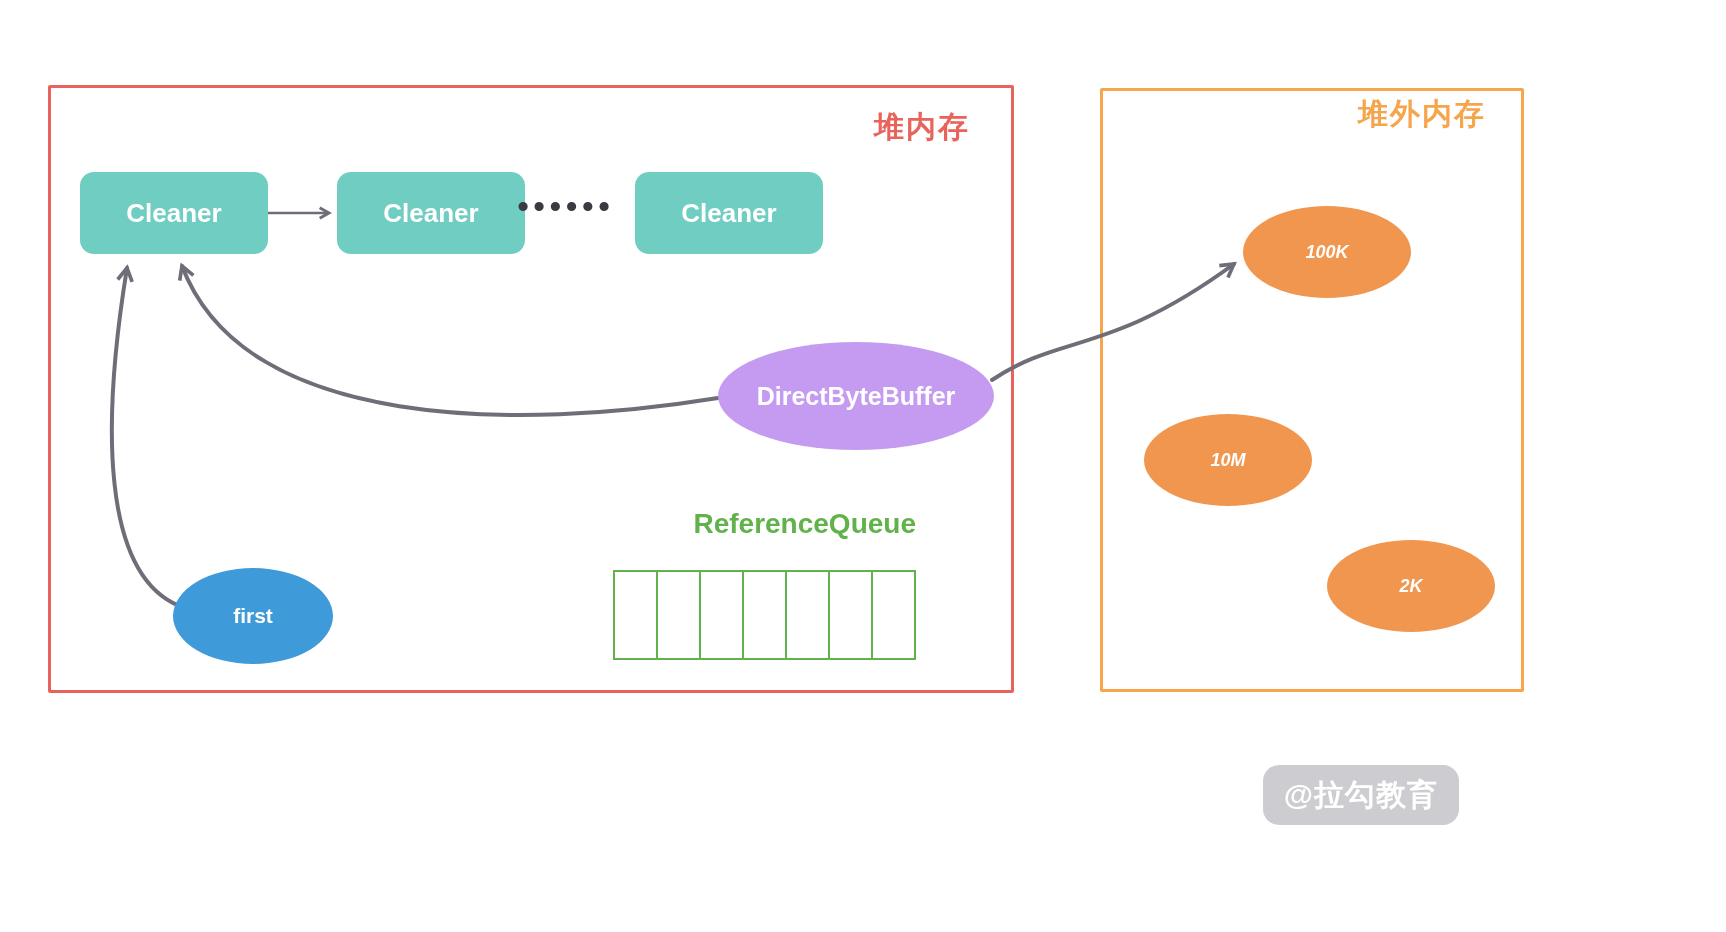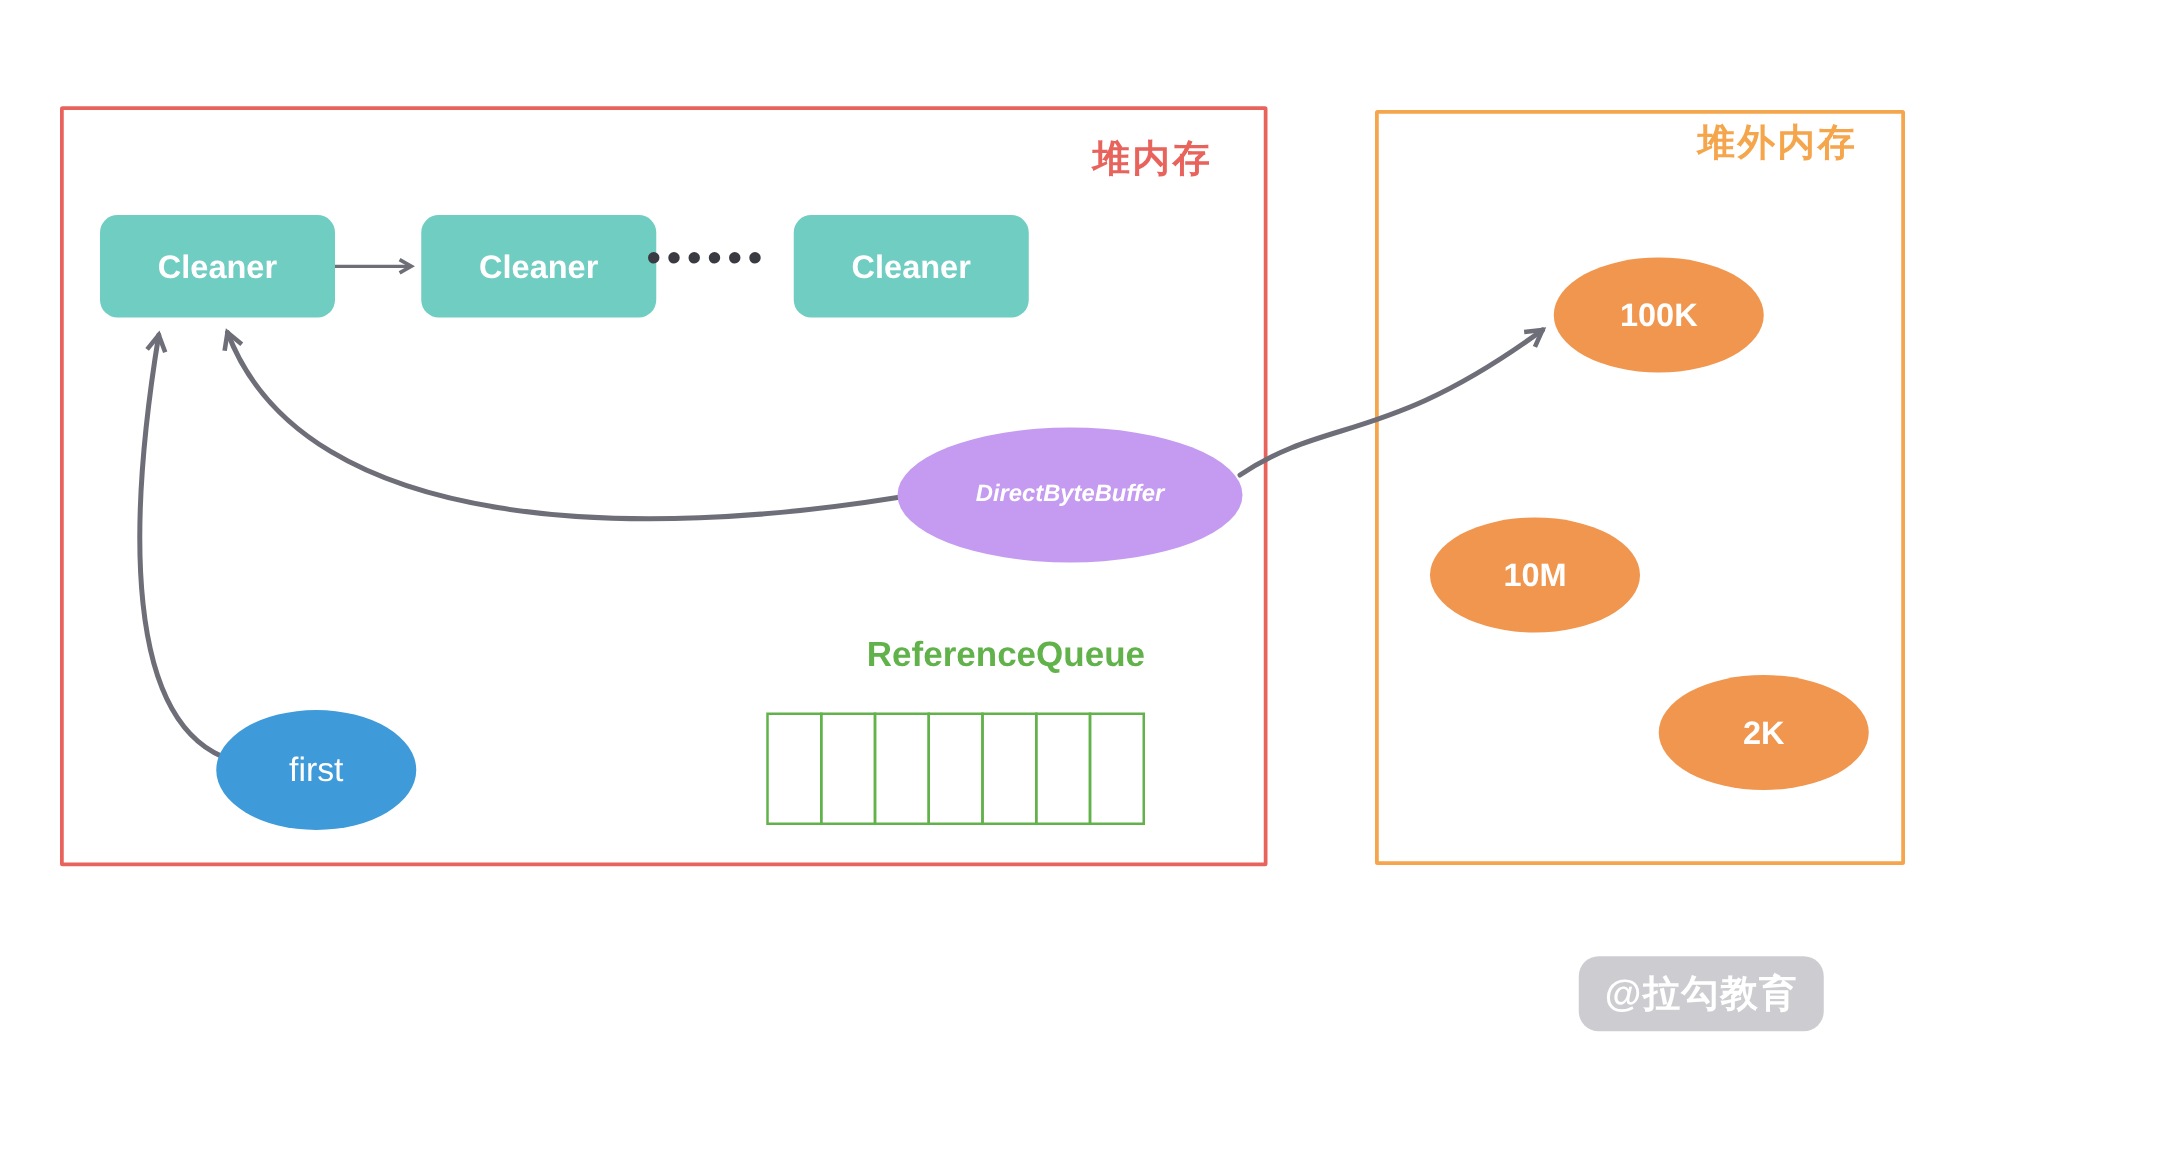--- a/index.html
+++ b/index.html
@@ -40,36 +40,36 @@
     background: #70CDC2;
     border-radius: 14px;
     font-size: 26px;
     font-weight: 600;
   }
   .ellipse { border-radius: 50%; }
   .buffer-ellipse {
     left: 718px; top: 342px;
     width: 276px; height: 108px;
     background: #C49BF1;
-    font-size: 19px;
+    font-size: 25px;
     font-weight: 600;
-    font-style: italic;
   }
   .first-ellipse {
     left: 173px; top: 568px;
     width: 160px; height: 96px;
     background: #3E9AD9;
-    font-size: 27px;
-    font-weight: 400;
+    font-size: 21px;
+    font-weight: 700;
   }
   .mem-ellipse {
     width: 168px; height: 92px;
     background: #F0964E;
-    font-size: 26px;
+    font-size: 18px;
     font-weight: 600;
+    font-style: italic;
   }
   .dots {
     position: absolute;
     left: 508px; top: 188px;
     width: 116px;
     text-align: center;
     color: #3A3A42;
     font-size: 32px;
     font-weight: 700;
     letter-spacing: 5px;

